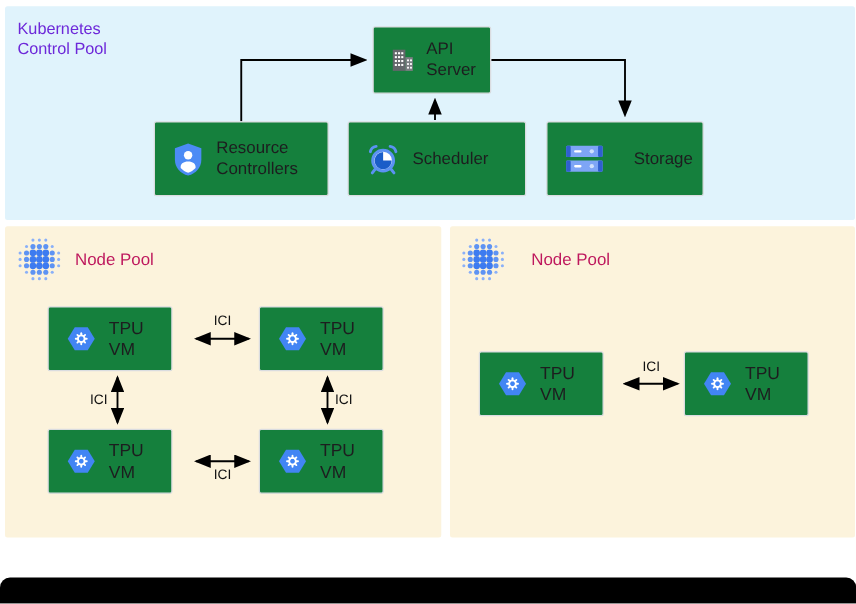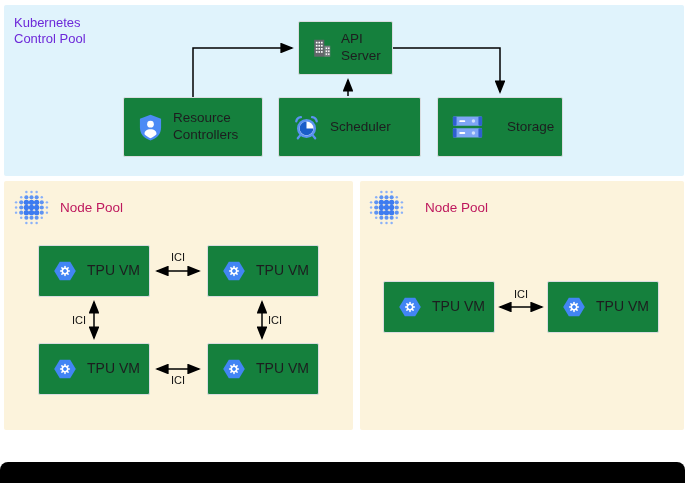--- a/index.html
+++ b/index.html
@@ -17,21 +17,21 @@
     background:#15803d;border:1px solid #DADCE0;border-radius:2px;
     padding-left:14px;box-sizing:border-box;font-size:13.5px;line-height:1.25;
   }
   .node .lbl{max-width:92px;}
   #box-api{left:298px;top:21px;width:95px;height:54px;gap:8px;padding-left:12px;}
   #box-api .lbl{max-width:50px;}
   #box-rc{left:123px;top:97px;width:140px;height:60px;}
   #box-rc .lbl{max-width:84px;}
   #box-sched{left:278px;top:97px;width:143px;height:60px;}
   #box-storage{left:437px;top:97px;width:126px;height:60px;gap:24px;}
-  .tpu{width:112px;height:52px;font-size:14px;}
+  .tpu{width:100px;height:52px;font-size:14px;}
   #tpu-a{left:38px;top:245px;}  #tpu-b{left:207px;top:245px;}
   #tpu-c{left:38px;top:343px;}  #tpu-d{left:207px;top:343px;}
   #tpu-e{left:383px;top:281px;} #tpu-f{left:547px;top:281px;}
   #cp-title{
     position:absolute;left:14px;top:15px;width:108px;text-align:left;
     font-size:13px;line-height:16px;color:#6d28d9;
   }
   .np-icon{position:absolute;width:37px;height:37px;}
   #np-icon-left{left:13px;top:189px;}
   #np-icon-right{left:368px;top:189px;}

